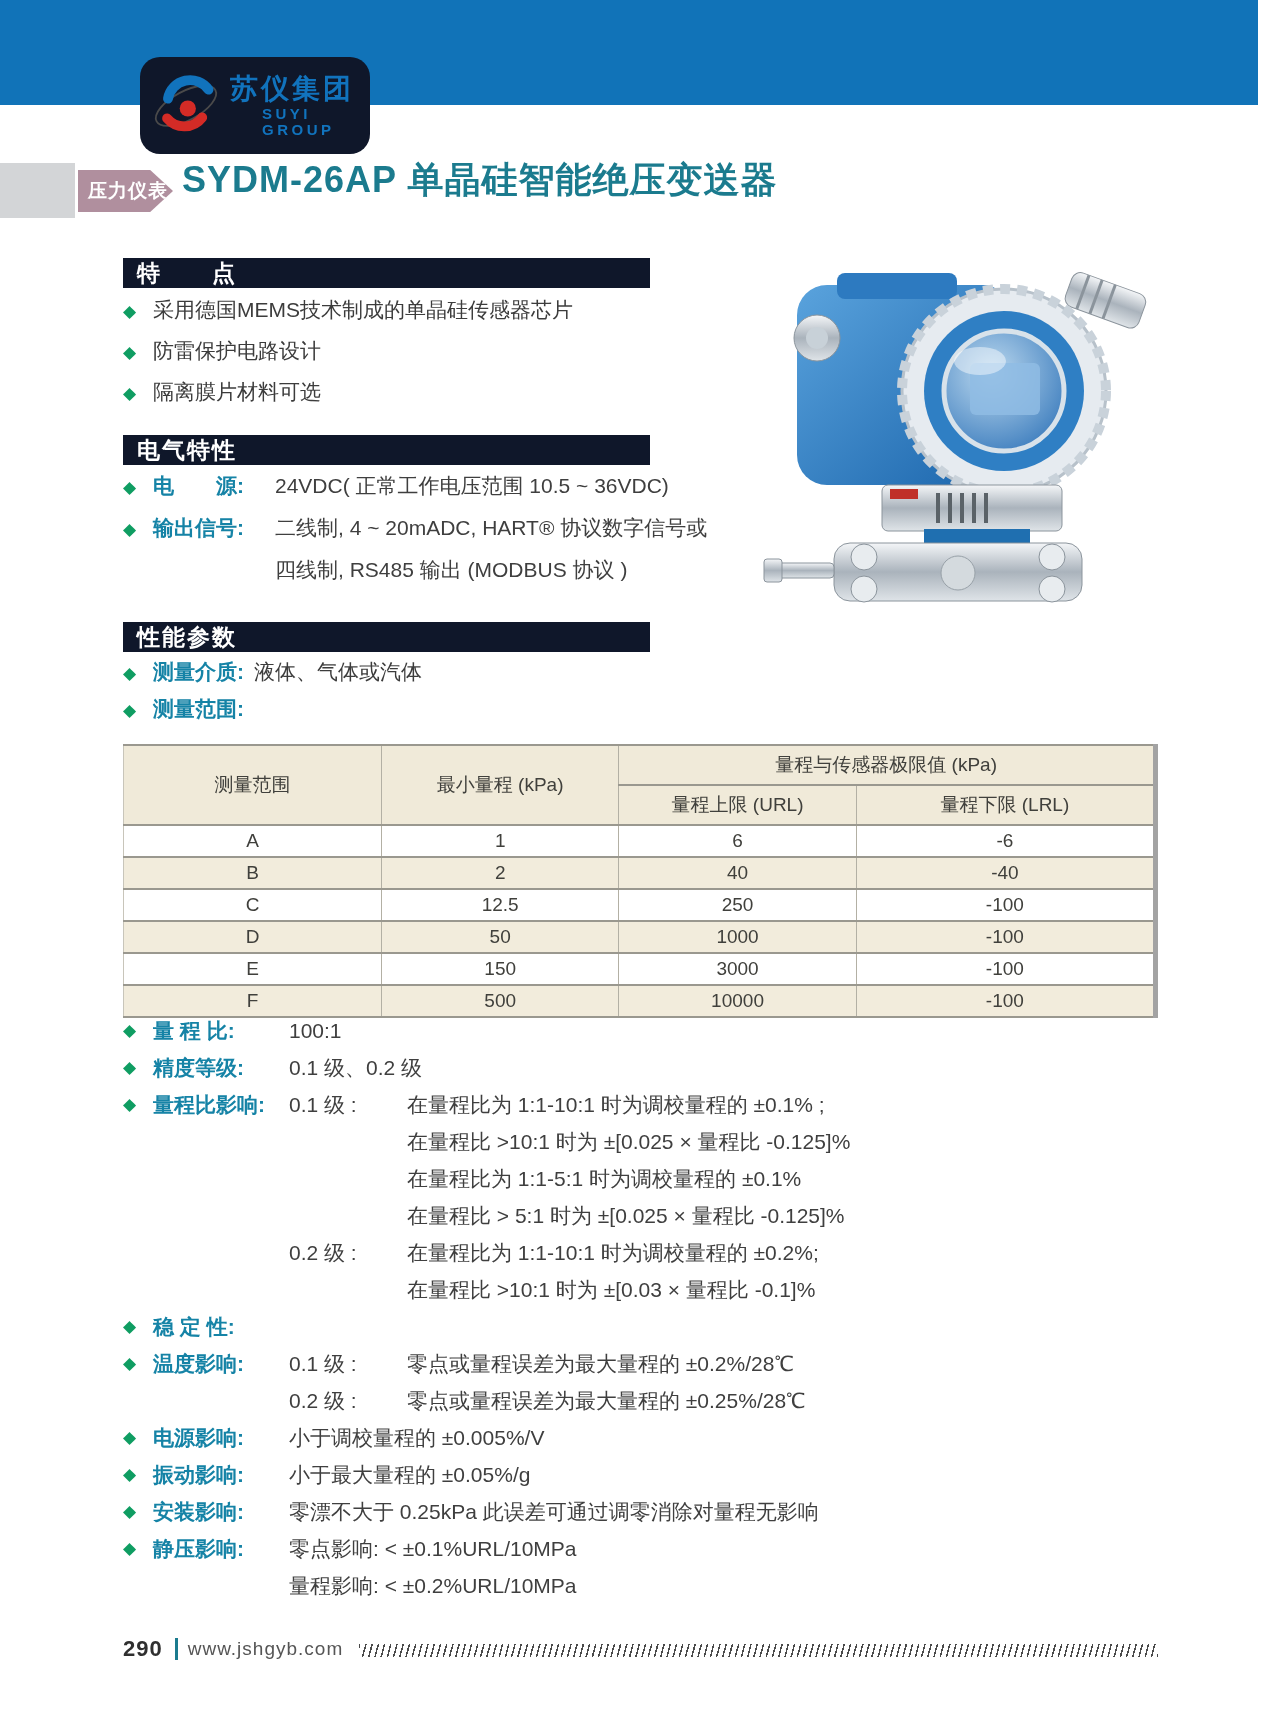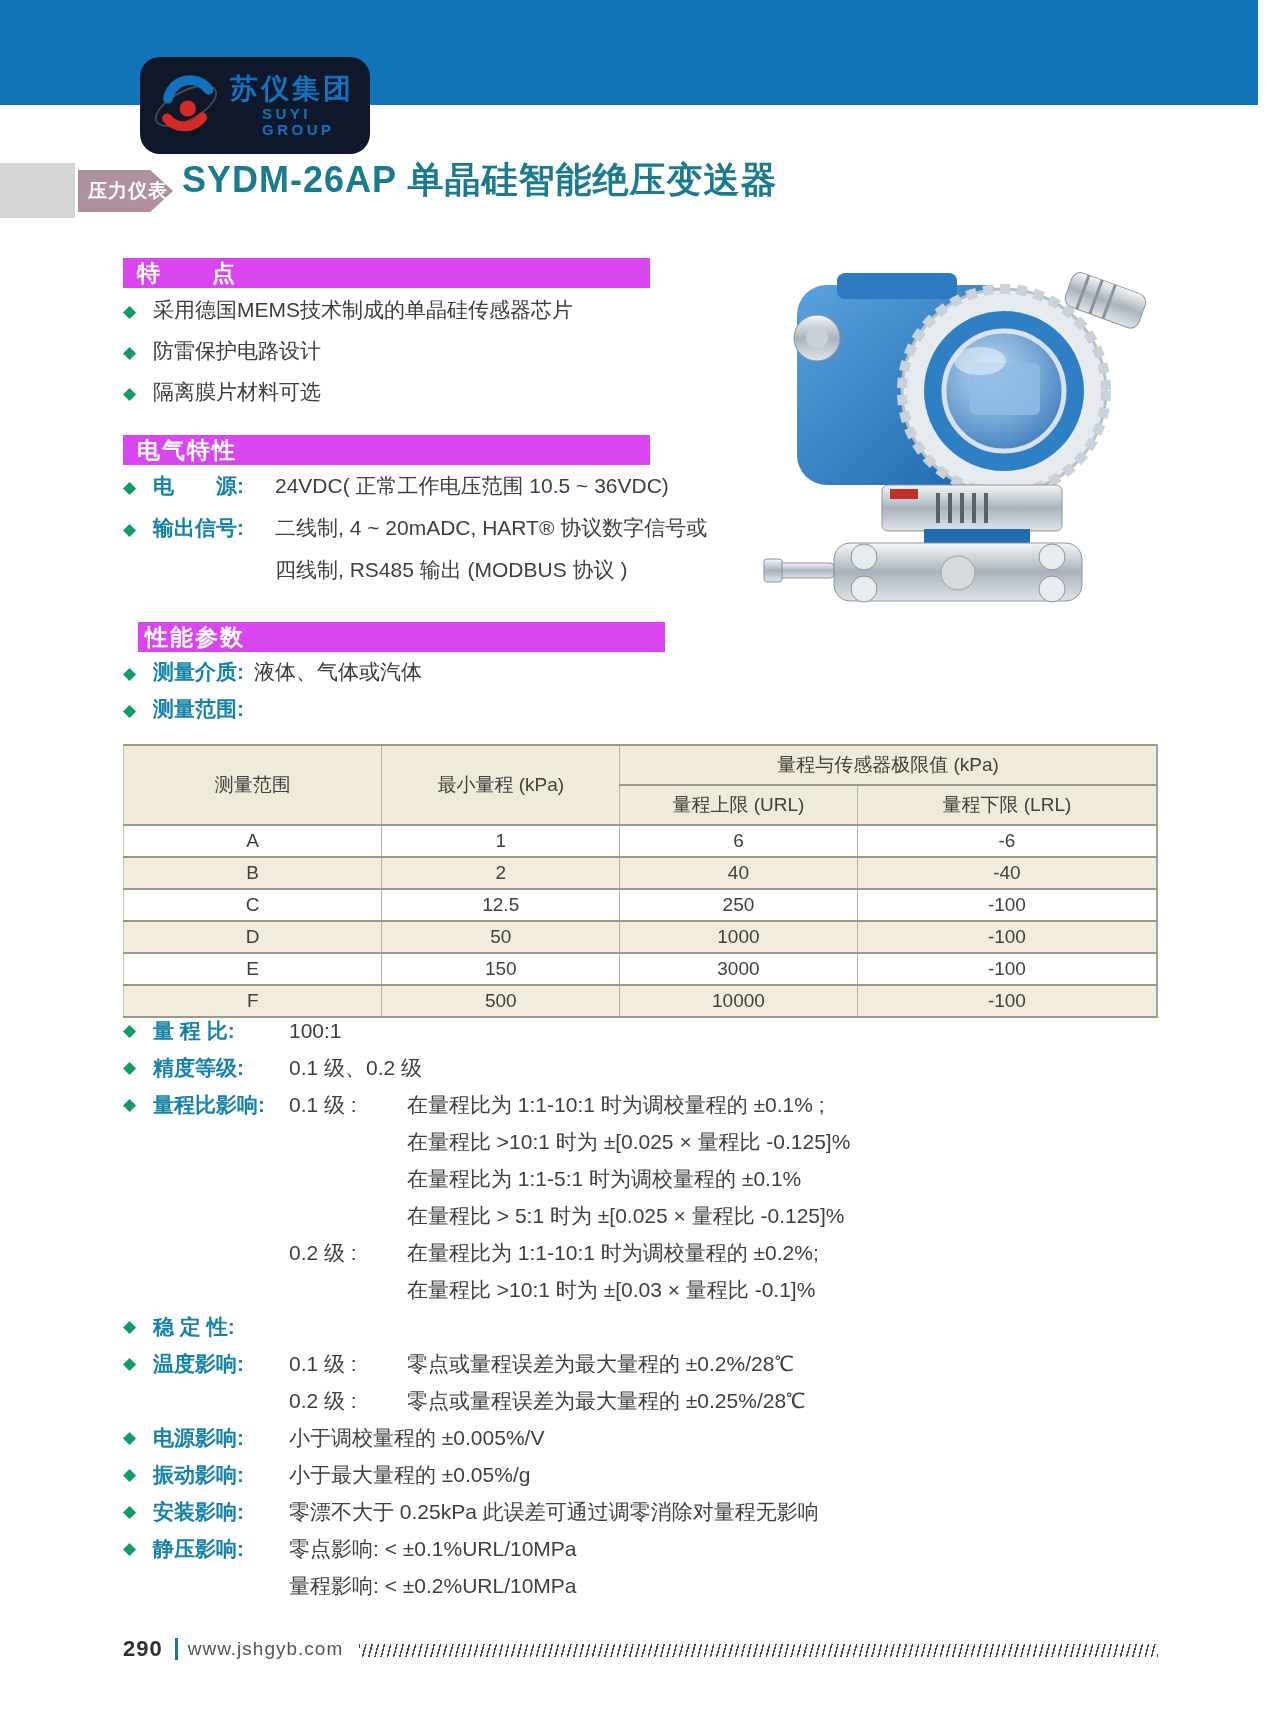--- a/index.html
+++ b/index.html
@@ -19,26 +19,26 @@
   
   .cat-block{left:0;top:163px;width:75px;height:55px;background:#d3d5d7;}
   .cat-tag{left:78px;top:170px;width:95px;height:42px;background:#b08f9e;
            clip-path:polygon(0 0,76% 0,100% 50%,76% 100%,0 100%);
            display:flex;align-items:center;justify-content:flex-start;
            padding-left:10px;box-sizing:border-box;}
   .cat-tag span{color:#ffffff;font-size:19px;font-weight:bold;letter-spacing:1px;}
   .page-title{left:182px;top:156px;font-size:36px;font-weight:bold;color:#1b7b8e;letter-spacing:1px;}
 
   
-  .sec-header{width:527px;height:30px;background:#d946ef;color:#ffffff;
+  .sec-header{width:527px;height:30px;background:#0f172a;color:#ffffff;
               font-size:23px;font-weight:bold;letter-spacing:2px;
               display:flex;align-items:center;padding-left:14px;box-sizing:border-box;}
   .sec-features{left:123px;top:258px;}
   .sec-electrical{left:123px;top:435px;}
-  .sec-performance{left:138px;top:622px;padding-left:7px;}
+  .sec-performance{left:123px;top:622px;}
 
   
   .diamond{color:#0f9d62;font-size:17px;display:inline-block;width:30px;}
   .features-list{left:123px;top:296px;width:560px;}
   .feature-item{display:flex;align-items:baseline;height:41px;font-size:21px;color:#3c3c3c;}
 
   .elec-list{left:123px;top:472px;width:640px;}
   .elec-row{display:grid;grid-template-columns:30px 122px 1fr;height:42px;
             align-items:baseline;font-size:21px;}
   .elec-label{color:#1583a6;font-weight:bold;}
@@ -52,21 +52,21 @@
   .range-table{left:123px;top:744px;width:1035px;border-collapse:collapse;
                font-size:19px;color:#40403c;
                border-top:2px solid #8a8a85;border-bottom:2px solid #8a8a85;}
   .range-table th,.range-table td{border-left:1px solid #b3b0a4;border-right:1px solid #b3b0a4;
                border-top:2px solid #9a988f;border-bottom:2px solid #9a988f;
                text-align:center;font-weight:normal;padding:0;}
   .range-table th{background:#f0ead9;height:38px;}
   .range-table td{height:30px;background:#ffffff;}
   .range-table tbody tr:nth-child(even) td{background:#f2ecdc;}
   .range-table th:first-child,.range-table td:first-child{border-left:1px solid #c8c5ba;}
-  .range-table th:last-child,.range-table td:last-child{border-right:2px solid #a3a3a3;}
+  .range-table th:last-child,.range-table td:last-child{border-right:5px solid #a3a3a3;}
 
   
   .params{left:123px;top:1012px;width:1060px;}
   .param{display:grid;grid-template-columns:30px 136px 1fr;align-items:start;font-size:21px;}
   .param .diamond{line-height:37px;}
   .plabel{color:#1583a6;font-weight:bold;line-height:37px;}
   .pline{line-height:37px;color:#3f3f3f;}
   .pline .sub{display:none;}
   .has-sub .pline .sub{display:inline-block;width:118px;}
   .txt{white-space:nowrap;}

